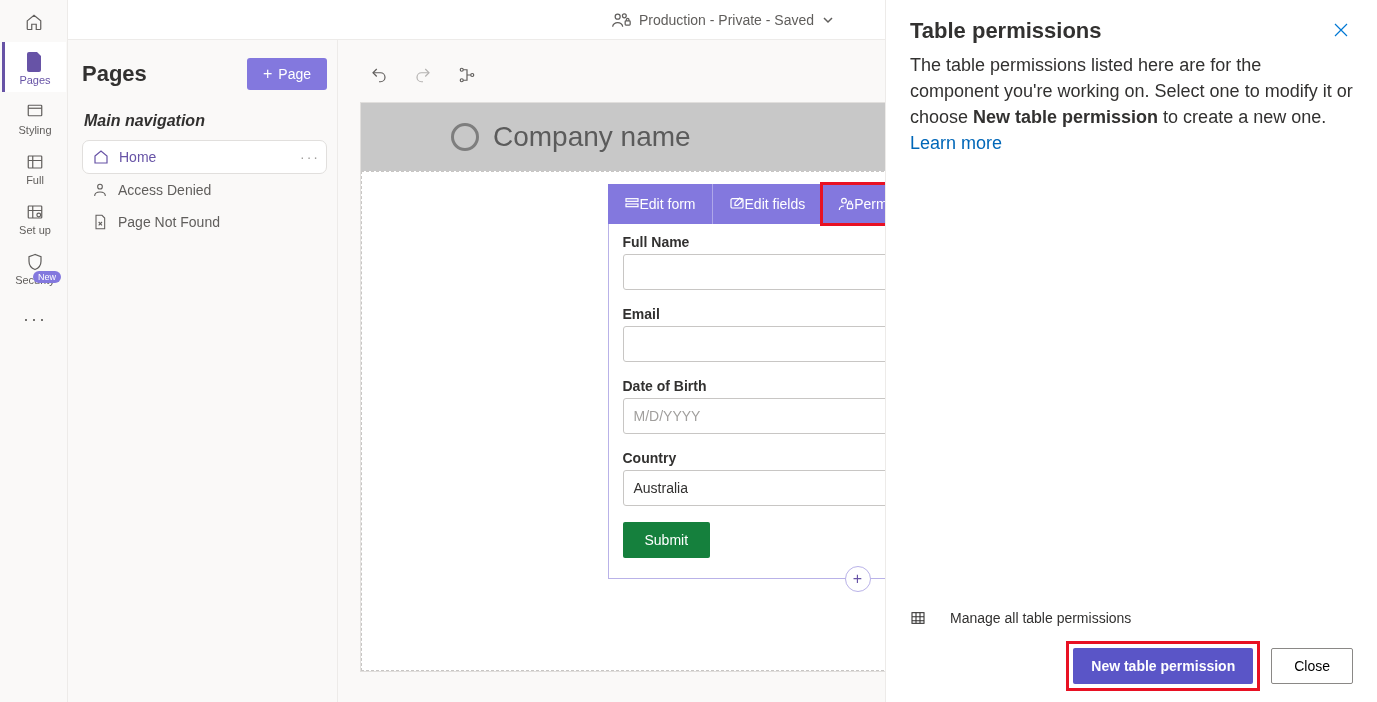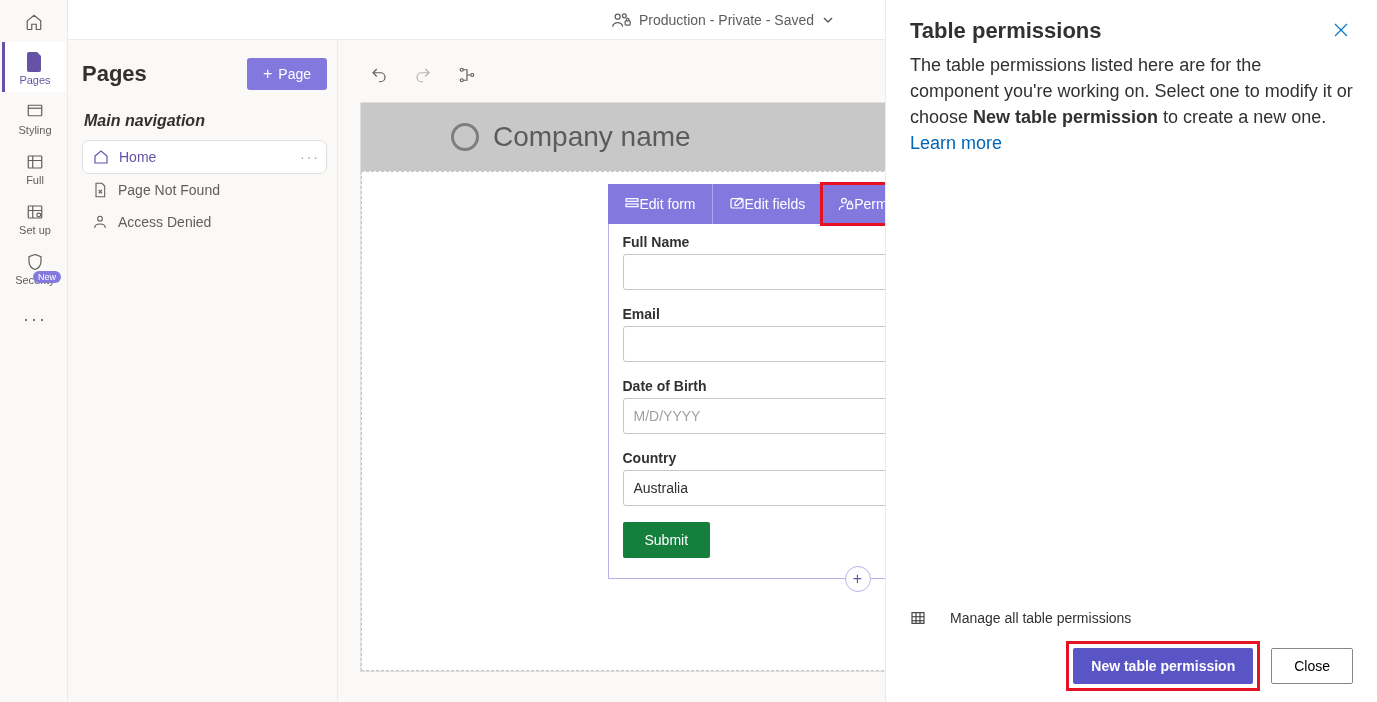--- a/index.html
+++ b/index.html
@@ -301,35 +301,35 @@
         </svg>
     </span>
     <span>Home</span>
     <span class="more">···</span>
   </div>
 
 
   <div class="nav-item">
     <span>
       <svg width="16" height="16" viewBox="0 0 24 24" fill="none" stroke="#605e5c" stroke-width="1.6">
+          <circle cx="12" cy="7" r="3.5"></circle>
+          <path d="M4 21c0-4 4-6 8-6s8 2 8 6"></path>
+        </svg>
+    </span>
+    <span>Access Denied</span>
+  </div>
+
+  <div class="nav-item">
+    <span>
+      <svg width="16" height="16" viewBox="0 0 24 24" fill="none" stroke="#605e5c" stroke-width="1.6">
           <path d="M6 2h9l4 4v16H6z"></path>
           <path d="M10 12l5 5M15 12l-5 5"></path>
         </svg>
     </span>
     <span>Page Not Found</span>
-  </div>
-
-  <div class="nav-item">
-    <span>
-      <svg width="16" height="16" viewBox="0 0 24 24" fill="none" stroke="#605e5c" stroke-width="1.6">
-          <circle cx="12" cy="7" r="3.5"></circle>
-          <path d="M4 21c0-4 4-6 8-6s8 2 8 6"></path>
-        </svg>
-    </span>
-    <span>Access Denied</span>
   </div>
 </div>
 
 <div class="canvas">
   <div class="canvas-toolbar">
     <button>
       <svg width="18" height="18" viewBox="0 0 24 24" fill="none" stroke="#605e5c" stroke-width="1.6">
           <path d="M9 14 4 9l5-5"></path>
           <path d="M4 9h10a6 6 0 0 1 0 12h-2"></path>
         </svg>

